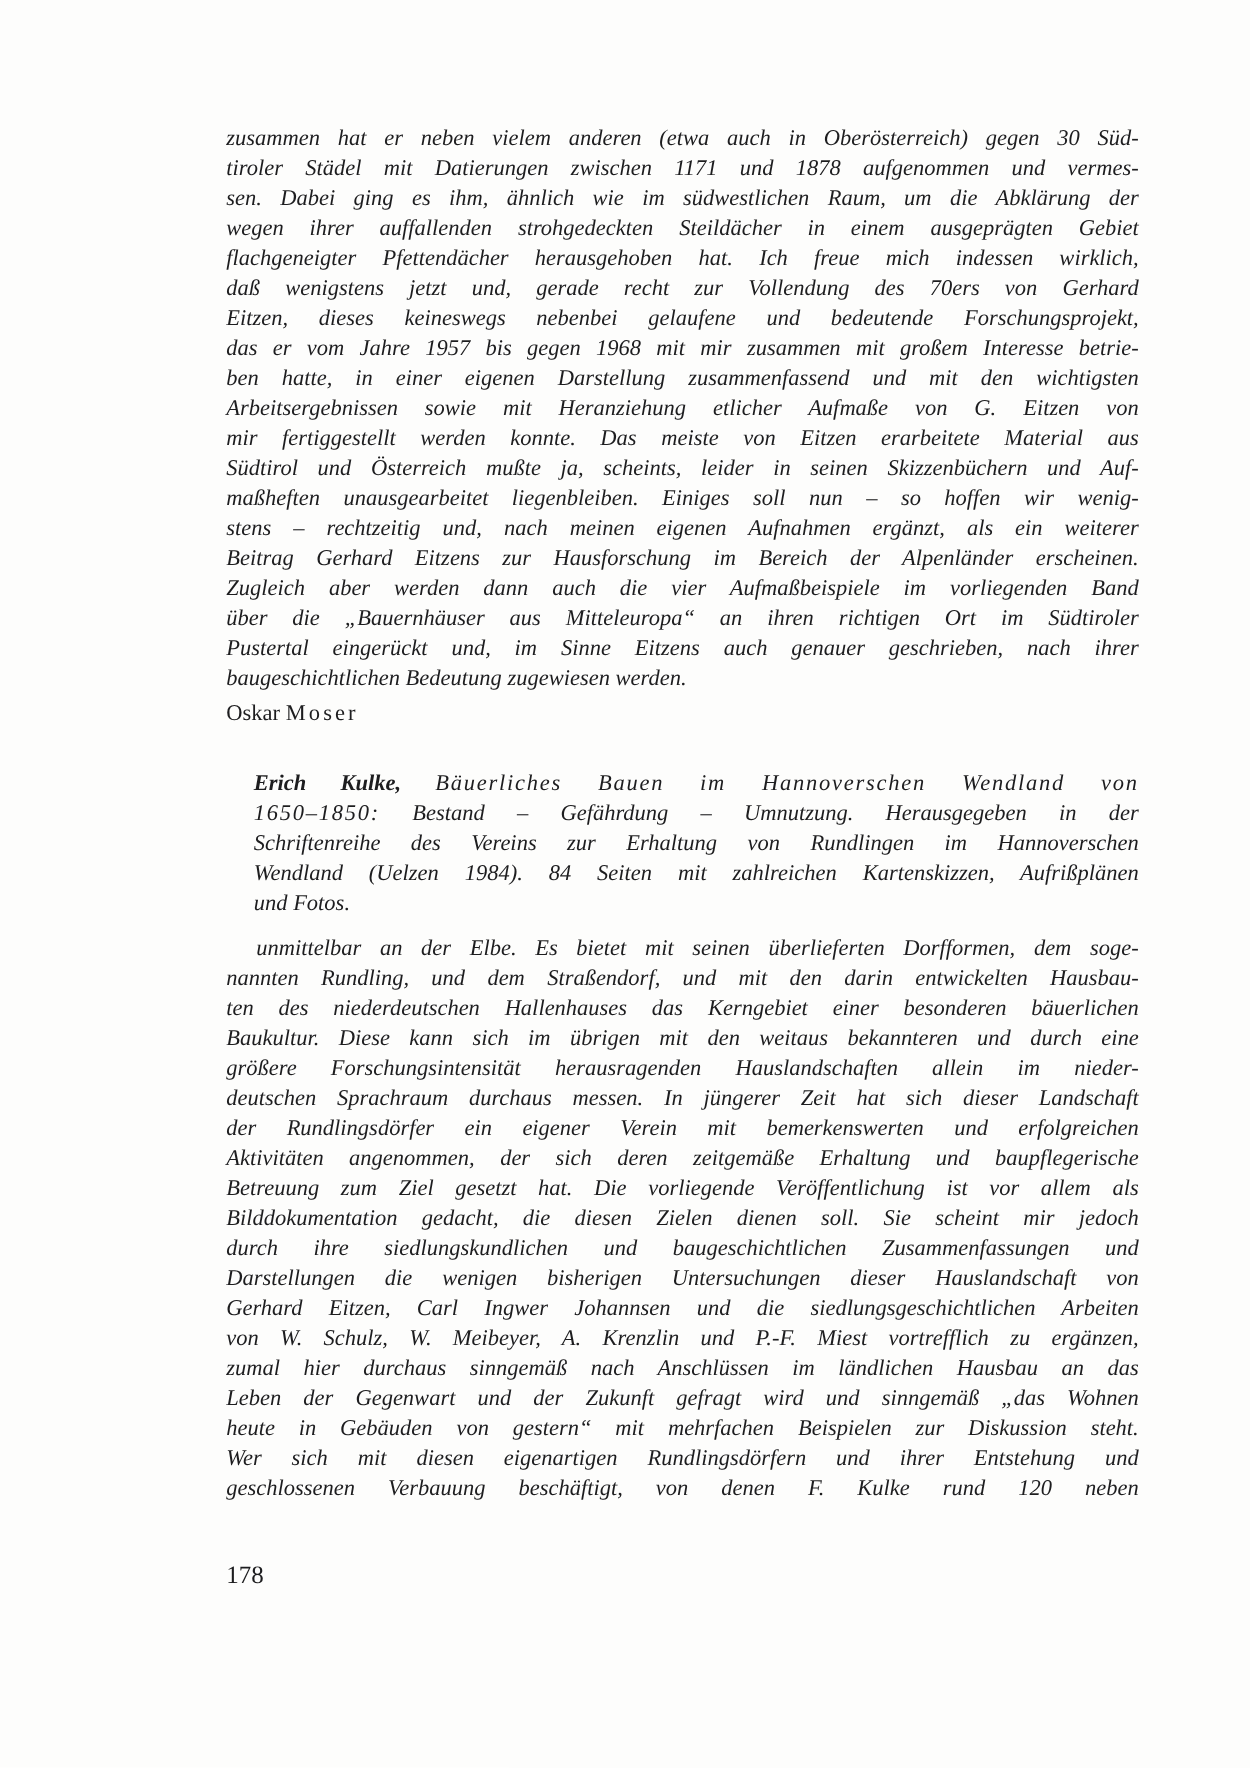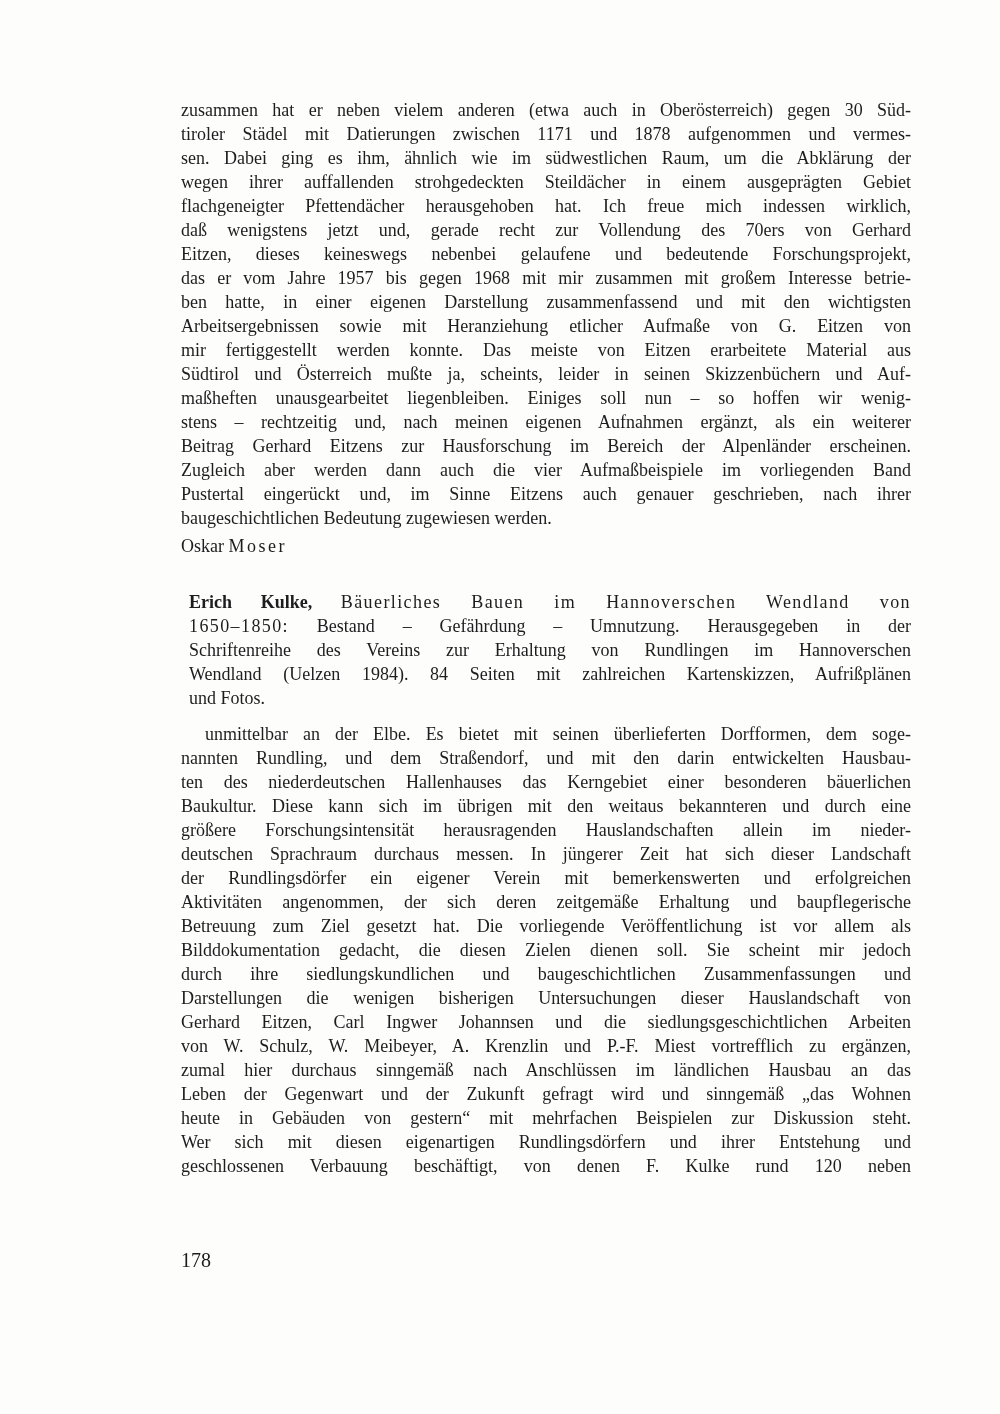--- a/index.html
+++ b/index.html
@@ -23,33 +23,34 @@
       top: 98px;
       width: 730px;
     }
 
     .line {
       font-size: 18px;
       line-height: 24px;
       text-align: justify;
       text-align-last: justify;
       white-space: normal;
+      font-style: italic;
     }
     .line.last { text-align-last: left; }
 
     .signature {
       margin-top: 4px;
       font-size: 18px;
       line-height: 24px;
     }
     .signature .surname { letter-spacing: 2.5px; }
 
     .citation {
       margin-top: 32px;
-      margin-left: 8px;
+      margin-left: 22px;
     }
     .cite-author { font-weight: bold; }
     .spaced { letter-spacing: 1.4px; }
 
     .para2 { margin-top: 12px; }
     .para2 .line:first-child { text-indent: 24px; }
 
     .page-number {
       position: absolute;
       left: 181px;
@@ -74,20 +75,21 @@
         <div class="line">Eitzen, dieses keineswegs nebenbei gelaufene und bedeutende Forschungsprojekt,</div>
         <div class="line">das er vom Jahre 1957 bis gegen 1968 mit mir zusammen mit großem Interesse betrie-</div>
         <div class="line">ben hatte, in einer eigenen Darstellung zusammenfassend und mit den wichtigsten</div>
         <div class="line">Arbeitsergebnissen sowie mit Heranziehung etlicher Aufmaße von G. Eitzen von</div>
         <div class="line">mir fertiggestellt werden konnte. Das meiste von Eitzen erarbeitete Material aus</div>
         <div class="line">Südtirol und Österreich mußte ja, scheints, leider in seinen Skizzenbüchern und Auf-</div>
         <div class="line">maßheften unausgearbeitet liegenbleiben. Einiges soll nun – so hoffen wir wenig-</div>
         <div class="line">stens – rechtzeitig und, nach meinen eigenen Aufnahmen ergänzt, als ein weiterer</div>
         <div class="line">Beitrag Gerhard Eitzens zur Hausforschung im Bereich der Alpenländer erscheinen.</div>
         <div class="line">Zugleich aber werden dann auch die vier Aufmaßbeispiele im vorliegenden Band</div>
+        <div class="line">über die „Bauernhäuser aus Mitteleuropa“ an ihren richtigen Ort im Südtiroler</div>
         <div class="line">Pustertal eingerückt und, im Sinne Eitzens auch genauer geschrieben, nach ihrer</div>
         <div class="line last">baugeschichtlichen Bedeutung zugewiesen werden.</div>
       </div>
 
     <div class="signature">
       <span>Oskar</span>
       <span class="surname">Moser</span>
     </div>
 
     <div class="citation">

